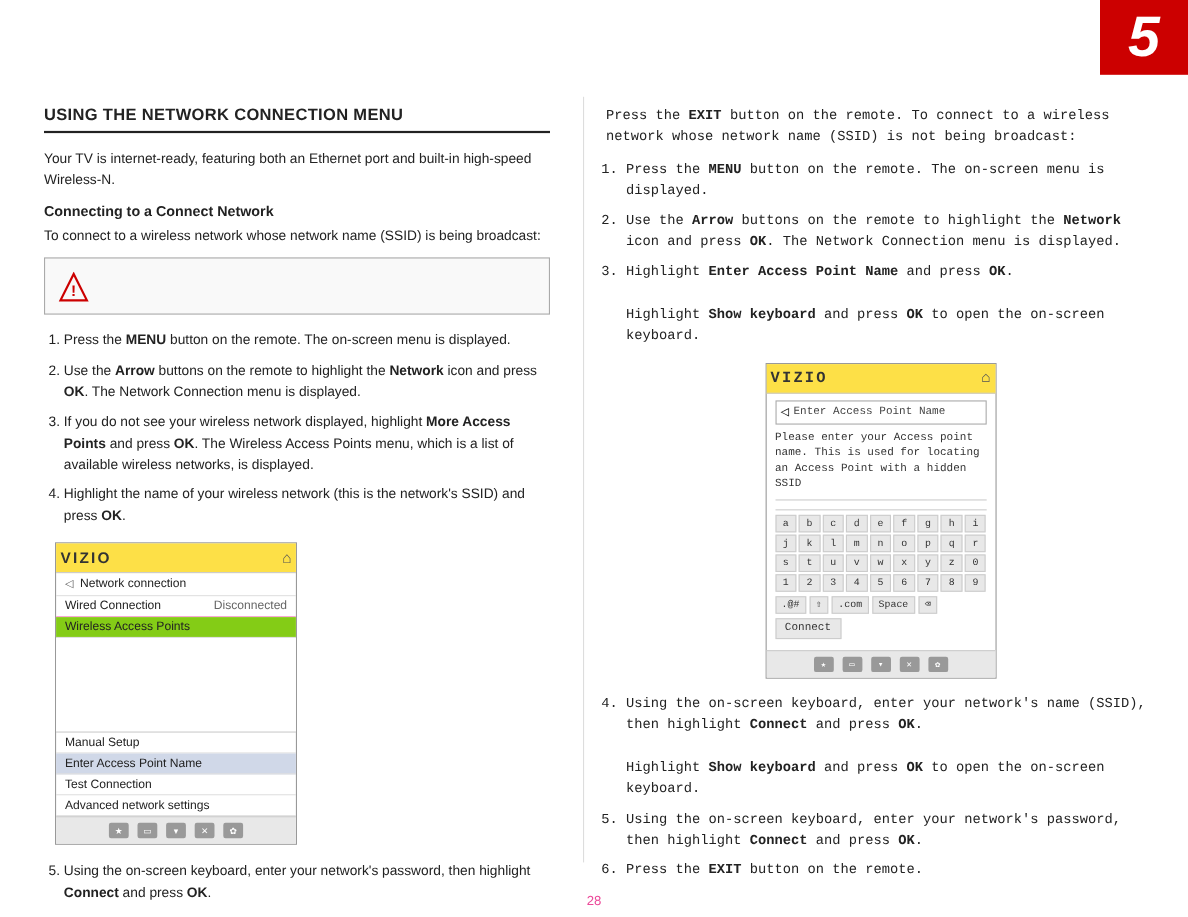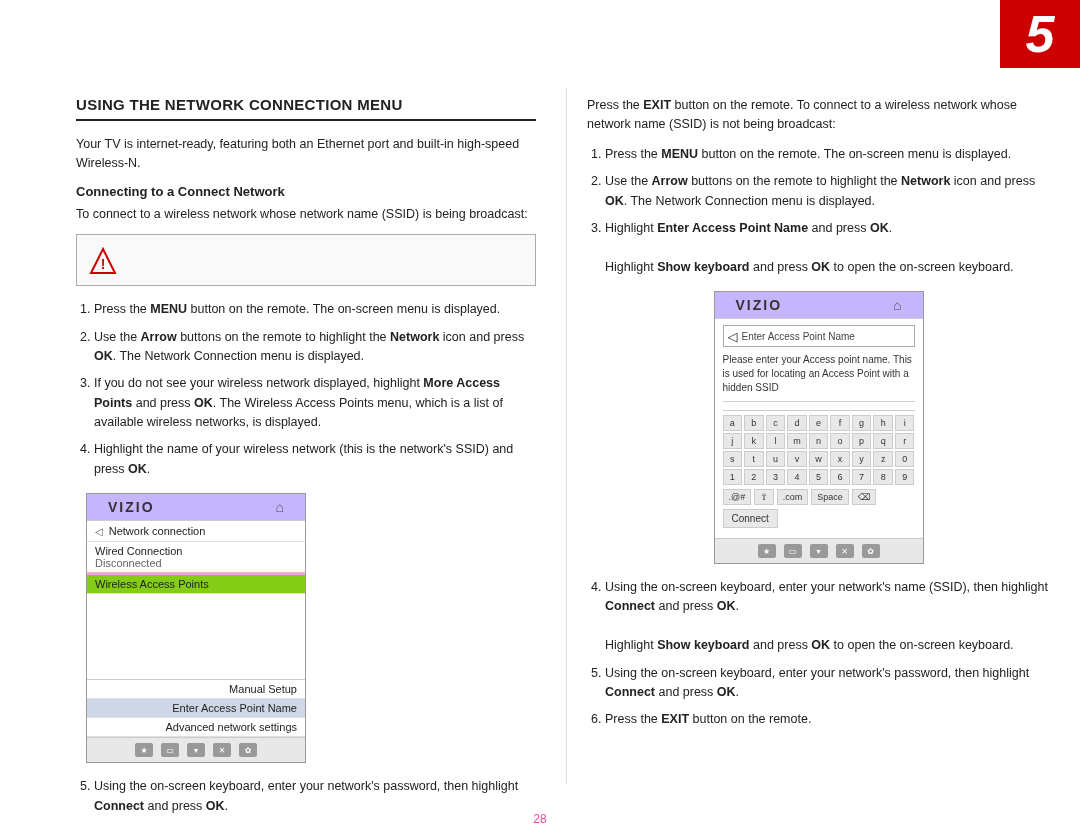--- a/index.html
+++ b/index.html
@@ -32,34 +32,34 @@
       line-height: 1;
     }
 
     
     .content-area {
       position: absolute;
       top: 68px;
       left: 0; right: 0; bottom: 30px;
       display: flex;
       gap: 0;
-      margin-left: 36px;
     }
 
     
     .left-col {
       width: 530px;
       padding: 28px 30px 20px 40px;
       flex-shrink: 0;
     }
 
     
     .right-col {
       flex: 1;
       padding: 28px 30px 20px 20px;
+      font-family: Liberation Mono, monospace;
     }
 
     
     .section-title {
       font-size: 15px;
       font-weight: bold;
       text-transform: uppercase;
       border-bottom: 2px solid #222;
       padding-bottom: 6px;
       margin-bottom: 14px;
@@ -115,22 +115,22 @@
     }
 
     
     .tv-screen {
       border: 1.5px solid #999;
       background: #fff;
       width: 220px;
       margin: 14px 0 14px 10px;
     }
     .tv-header {
-      background: #c4b5fd;
-      padding: 5px 21px;
+      background: #fde047;
+      padding: 5px 4px;
       display: flex;
       align-items: center;
       justify-content: space-between;
       border-bottom: 1px solid #ccc;
     }
     .vizio-logo {
       font-size: 14px;
       font-weight: bold;
       color: #333;
       letter-spacing: 2px;
@@ -149,22 +149,21 @@
     }
     .tv-menu-item .arrow-left {
       color: #555;
       font-size: 10px;
     }
     .tv-row {
       display: flex;
       justify-content: space-between;
       padding: 3px 8px;
       font-size: 11px;
-      border-bottom: 3px solid #f9a8d4;
-      flex-direction: column;
+      border-bottom: 1px solid #f9a8d4;
     }
     .tv-row .disconnected {
       color: #666;
     }
     .tv-section {
       padding: 3px 8px;
       font-size: 11px;
       border-bottom: 1px solid #e0e0e0;
       background: #84cc16;
     }
@@ -172,21 +171,20 @@
       height: 85px;
       background: #fff;
     }
     .tv-bottom-items {
       border-top: 1px solid #ccc;
     }
     .tv-bottom-item {
       padding: 3px 8px;
       font-size: 11px;
       border-bottom: 1px solid #e0e0e0;
-      text-align: right;
     }
     .tv-bottom-item.highlighted {
       background: #d0d8e8;
     }
     .tv-controls {
       background: #e8e8e8;
       padding: 5px 8px;
       display: flex;
       gap: 8px;
       justify-content: center;
@@ -345,20 +343,21 @@
       </div>
       <div class="tv-row">
         <span>Wired Connection</span>
         <span class="disconnected">Disconnected</span>
       </div>
       <div class="tv-section">Wireless Access Points</div>
       <div class="tv-empty-area"></div>
       <div class="tv-bottom-items">
         <div class="tv-bottom-item">Manual Setup</div>
         <div class="tv-bottom-item highlighted">Enter Access Point Name</div>
+        <div class="tv-bottom-item">Test Connection</div>
         <div class="tv-bottom-item">Advanced network settings</div>
       </div>
       <div class="tv-controls">
         <span class="tv-ctrl-btn">★</span>
         <span class="tv-ctrl-btn">▭</span>
         <span class="tv-ctrl-btn">▾</span>
         <span class="tv-ctrl-btn">✕</span>
         <span class="tv-ctrl-btn">✿</span>
       </div>
     </div>

